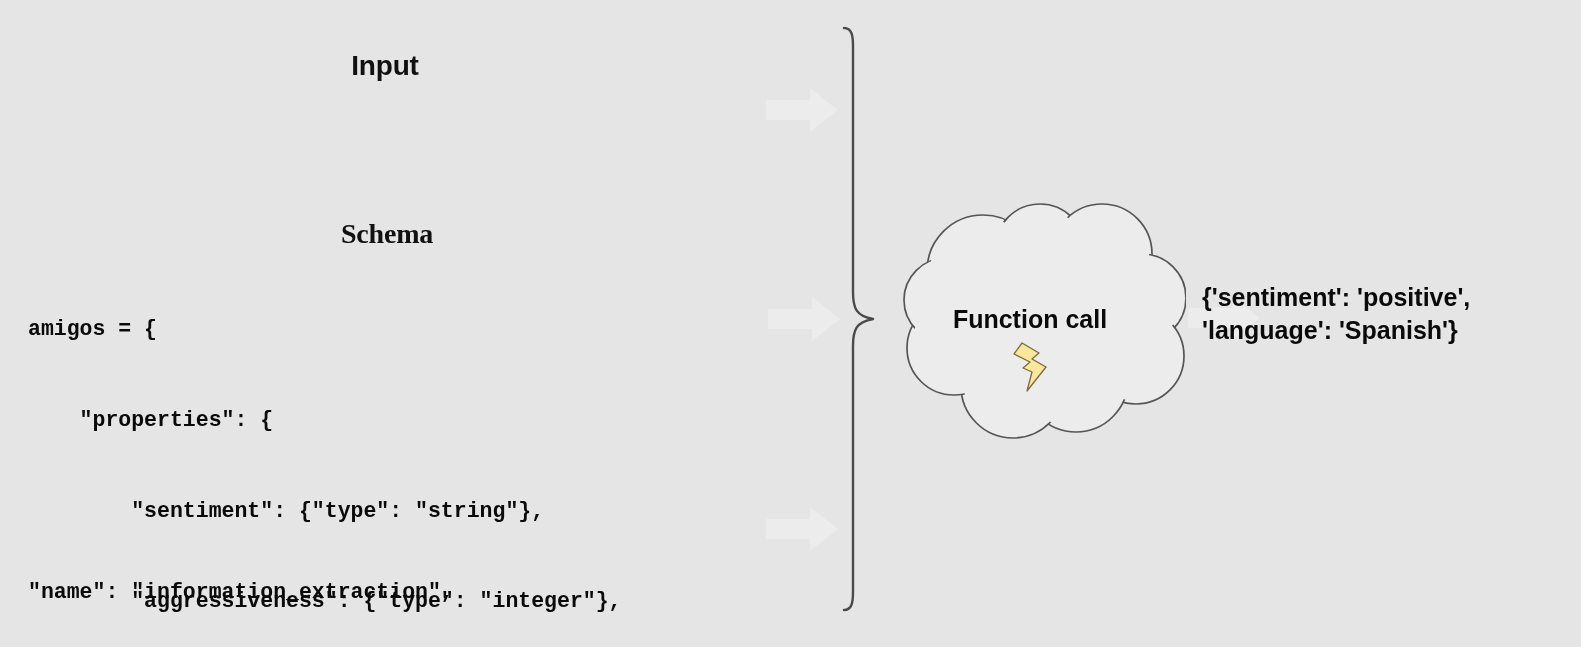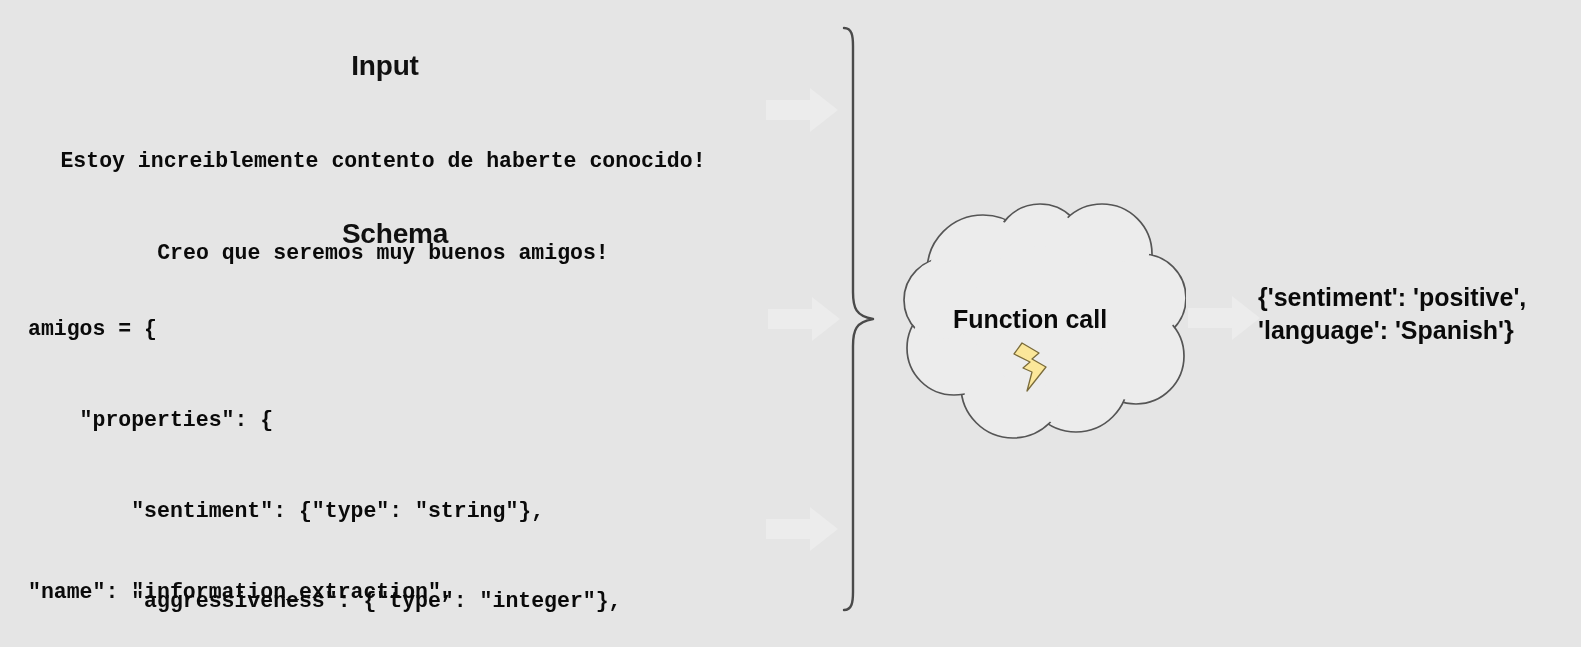--- a/index.html
+++ b/index.html
@@ -97,26 +97,22 @@
   }
   .output-text span { display: block; }
 </style>
 </head>
 <body>
 
 <div id="canvas">
 
   <div class="section-heading" style="left:285px; top:50px; width:200px;">Input</div>
 
-  <div class="mono-block" style="left:28px; top:85px; width:710px; text-align:center; line-height:1.42;">
-    <span class="mono-line">Estoy increiblemente contento de haberte conocido!</span>
-    <span class="mono-line">Creo que seremos muy buenos amigos!</span>
-  </div>
-
-  <div class="section-heading" style="left:295px; top:218px; width:200px;">Schema</div>
+
+  <div class="section-heading" style="left:287px; top:218px; width:200px;font-family:Liberation Serif, serif;">Schema</div>
 
   <div class="mono-block" style="left:28px; top:253px; line-height:1.41;">
     <span class="mono-line">amigos = {</span>
     <span class="mono-line">    "properties": {</span>
     <span class="mono-line">        "sentiment": {"type": "string"},</span>
     <span class="mono-line">        "aggressiveness": {"type": "integer"},</span>
     
     
   </div>
 
@@ -194,18 +190,18 @@
       <polygon points="14,2 31,12 24,18 38,26 19,50 24,31 15,27 22,21 6,13" fill="#fbe79a" stroke="#7a6b3a" stroke-width="1.3" stroke-linejoin="round"></polygon>
     </svg>
   </div>
 
   <div class="block-arrow" style="left:1188px; top:296px;">
     <svg width="72" height="44" viewBox="0 0 72 44">
       <polygon points="0,12 44,12 44,0 72,22 44,44 44,32 0,32" fill="#ececec"></polygon>
     </svg>
   </div>
 
-  <div class="output-text" style="left:1258px; top:281px;">
+  <div class="output-text" style="left:1202px; top:281px;">
     <span>{'sentiment': 'positive',</span>
     <span>'language': 'Spanish'}</span>
   </div>
 
 </div>
 
 </body></html>

